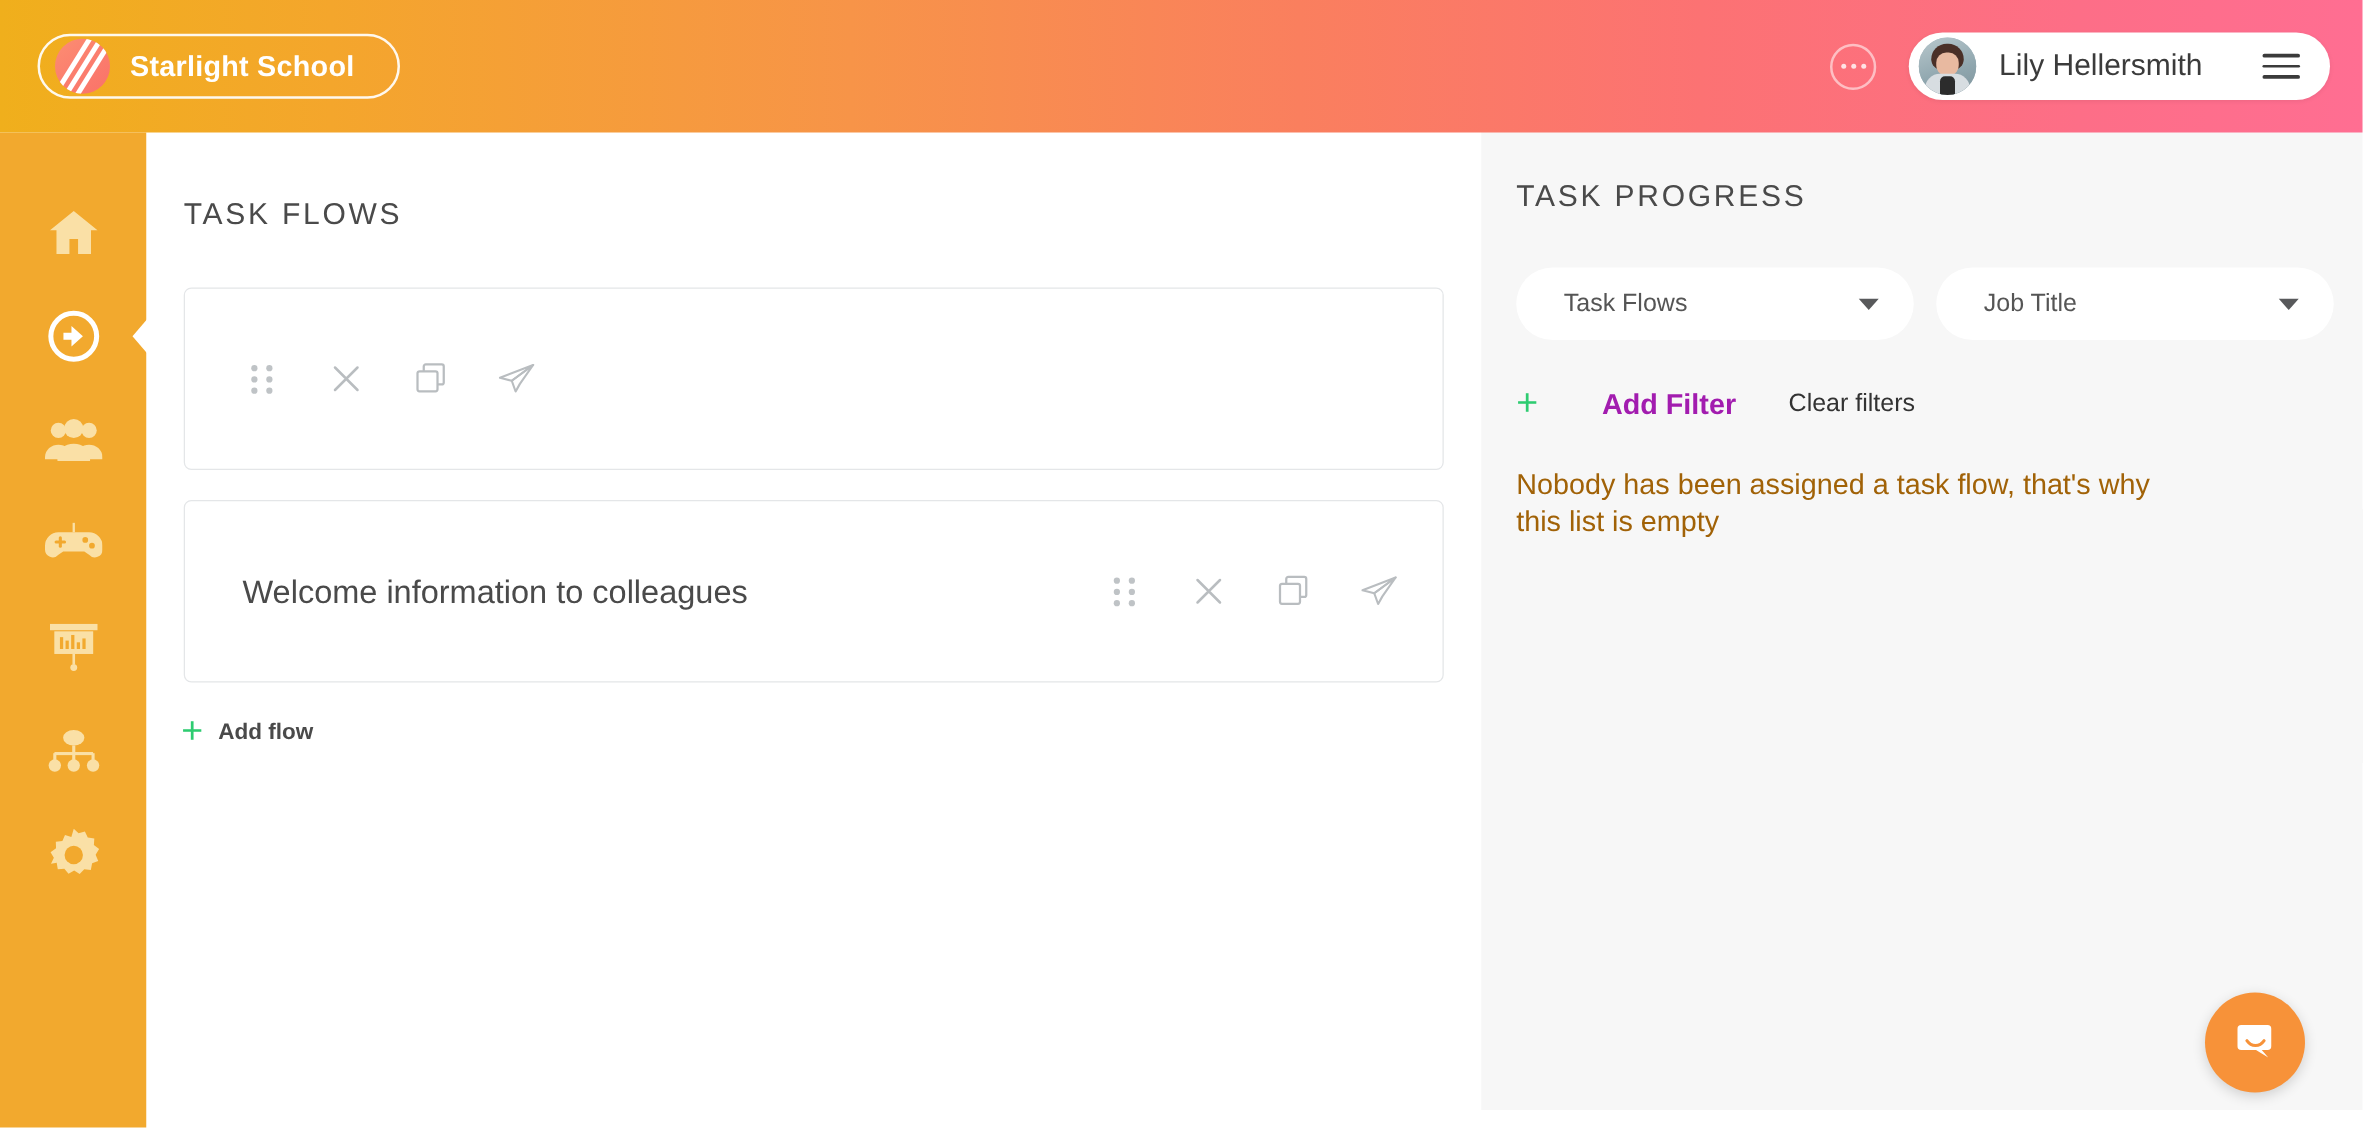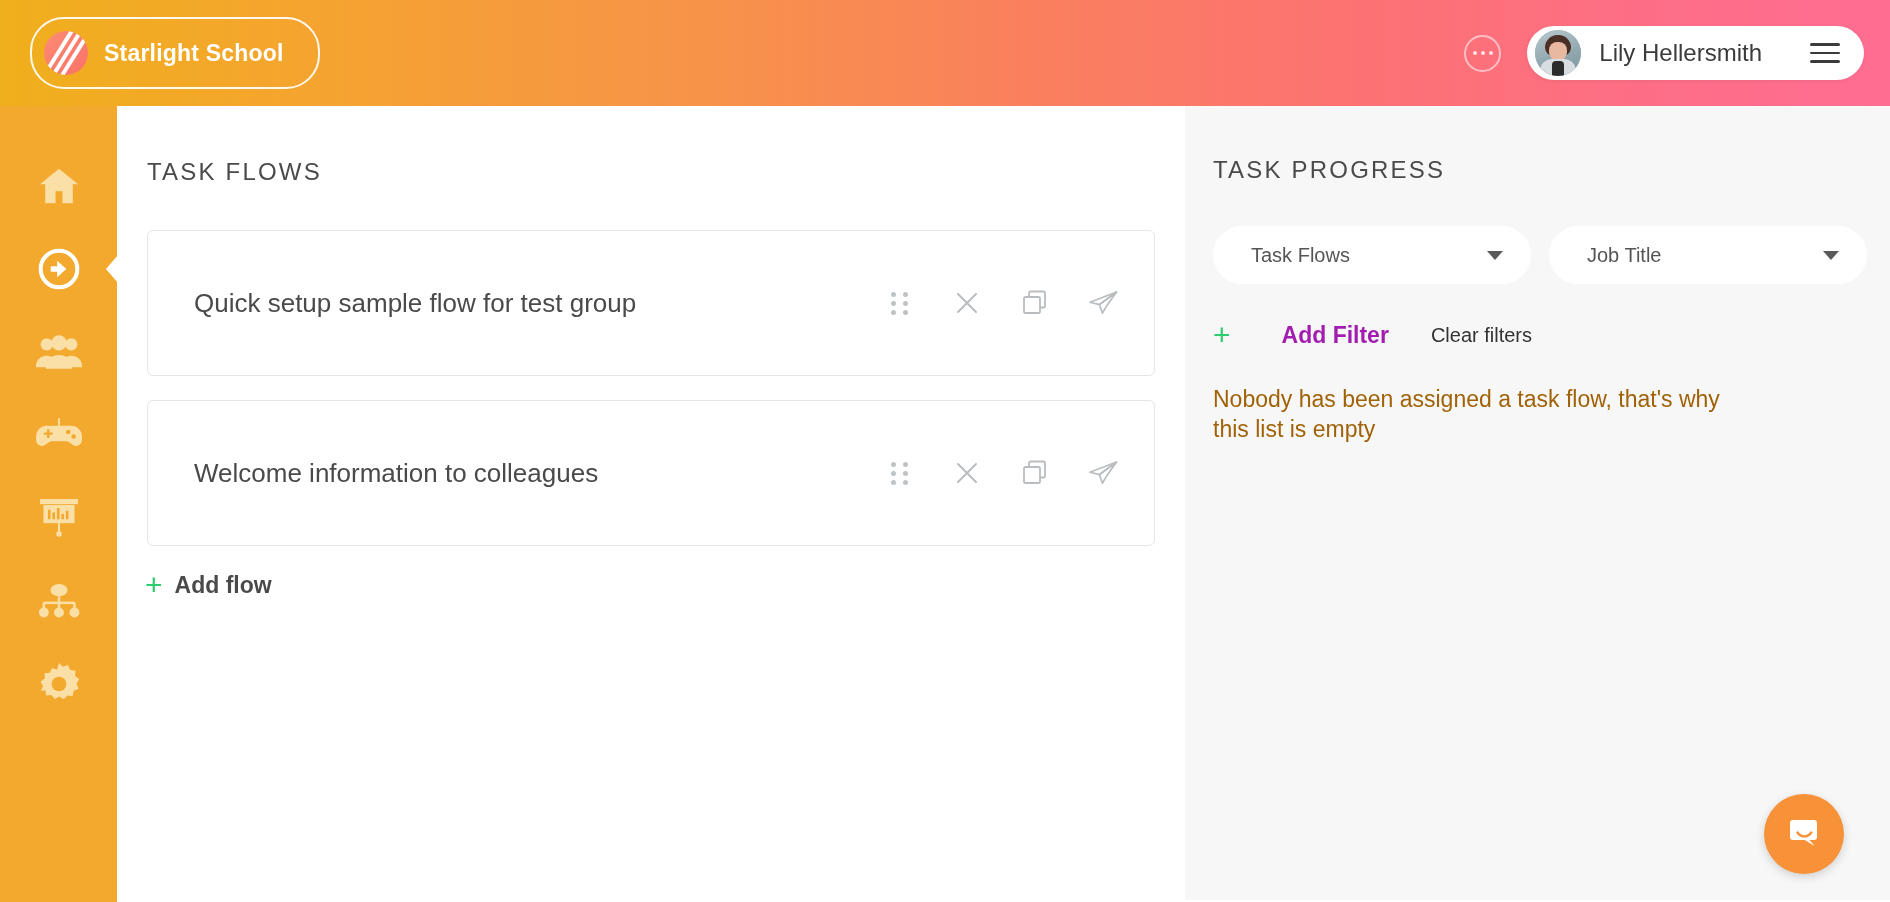--- a/index.html
+++ b/index.html
@@ -21,21 +21,21 @@
         #FA7F5E 55%,
         #FC7273 72%,
         #FD6E87 88%,
         #FF6E92 100%);
     display: flex; align-items: center;
     z-index: 20;
   }
 
   .brand-pill {
     margin-left: 30px;
-    height: 72px;
+    height: 52px;
     min-width: 276px;
     border: 2px solid rgba(255,255,255,0.92);
     border-radius: 34px;
     display: flex; align-items: center;
     padding: 0 34px 0 12px;
   }
   .brand-logo {
     width: 44px; height: 44px; border-radius: 50%;
     background: linear-gradient(140deg,#FC8E72 0%, #FB7E6E 50%, #FA7268 100%);
     position: relative; overflow: hidden; flex: 0 0 auto;
@@ -166,25 +166,25 @@
   .drag-dots span { width: 5px; height: 5px; border-radius: 50%; background: #BFC3C6; }
 
   .add-flow {
     display: flex; align-items: center;
     margin: 12px 0 0 28px;
     gap: 12px;
   }
   .plus-green {
     color: #2ECC71; font-size: 30px; line-height: 1; font-weight: 300;
   }
-  .add-flow-label { font-size: 23px; font-weight: bold; color: #4a4a4a; }
+  .add-flow-label { font-size: 18px; font-weight: bold; color: #4a4a4a; }
 
   
   .rightpanel {
-    position: absolute; top: 104px; left: 1185px;
+    position: absolute; top: 92px; left: 1185px;
     width: 705px; height: 796px;
     background: #F7F7F7;
   }
   .rightpanel .section-title { margin: 52px 0 0 28px; }
 
   .filters-row { display: flex; gap: 18px; margin: 42px 0 0 28px; }
   .dropdown {
     width: 318px; height: 58px;
     background: #ffffff;
     border-radius: 29px;
@@ -358,21 +358,20 @@
 
 </div>
 
 <div class="main">
 
   <div class="section-title">TASK FLOWS</div>
 
   <div class="flow-list">
 
     <div class="flow-card">
-      <div class="flow-title">Quick setup sample flow for test group</div>
       <div class="flow-actions">
         <div class="act">
           <div class="drag-dots">
               <span></span>
               <span></span>
               <span></span>
               <span></span>
               <span></span>
               <span></span>
             </div>

